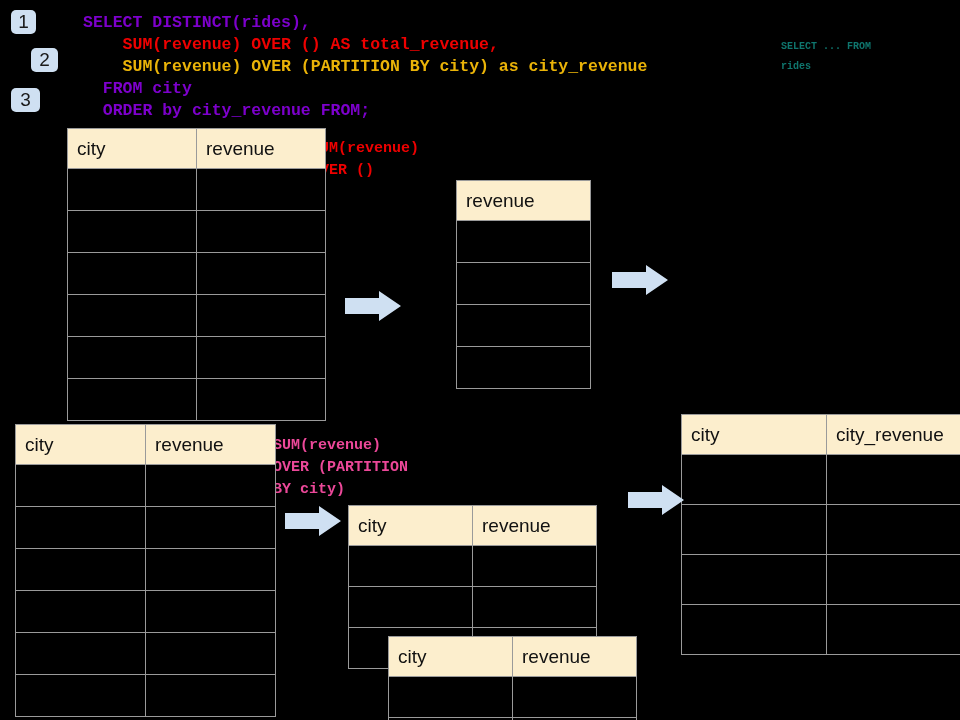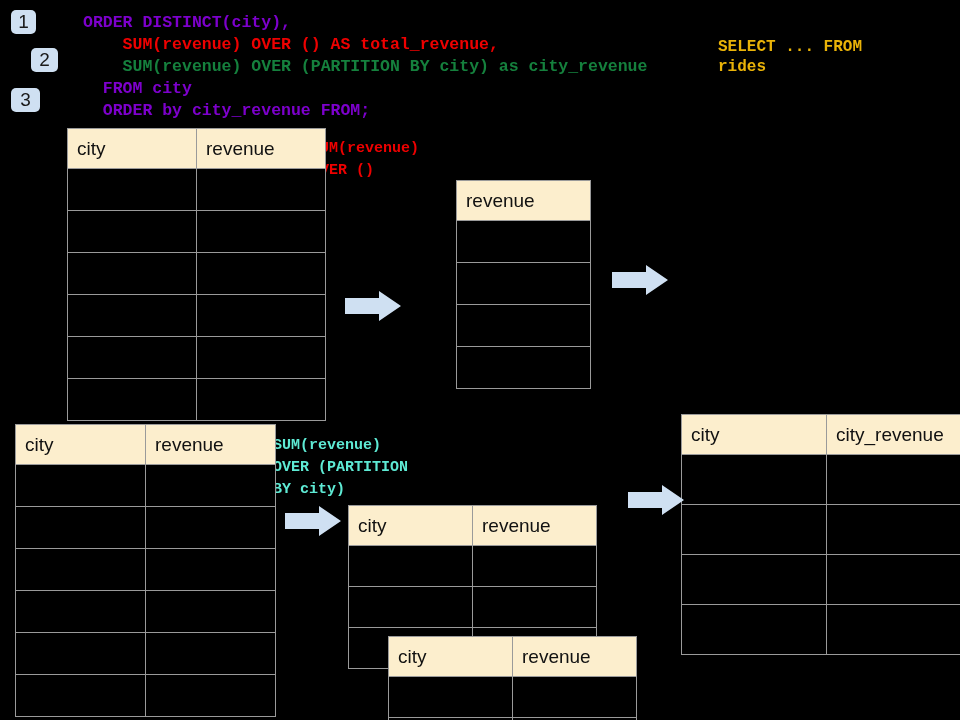--- a/index.html
+++ b/index.html
@@ -40,41 +40,41 @@
     font-family: "Liberation Mono", "DejaVu Sans Mono", monospace;
     font-weight: bold;
     font-size: 16.5px;
     line-height: 22px;
     white-space: pre;
     letter-spacing: 0px;
   }
   #sql-block { left: 83px; top: 12px; }
   .c-purple { color: #7d00cc; }
   .c-red    { color: #ee0000; margin-top: 8px; }
-  .c-green  { color: #15803d; }
+  .c-green  { color: #eab308; }
 
   #sql-side {
-    left: 718px;
+    left: 781px;
     top: 37px;
-    font-size: 16px;
+    font-size: 10px;
     line-height: 20px;
-    color: #eab308;
+    color: #0f766e;
   }
 
   
   .annot {
     position: absolute;
     font-family: "Liberation Mono", "DejaVu Sans Mono", monospace;
     font-weight: bold;
     font-size: 15px;
     line-height: 22px;
     white-space: pre;
   }
   #annot-over  { left: 311px; top: 138px; color: #ee0000; }
-  #annot-part  { left: 273px; top: 435px; color: #5eead4; }
+  #annot-part  { left: 273px; top: 435px; color: #ec4899; }
 
   
   .tbl {
     position: absolute;
     border-collapse: collapse;
     background: #000000;
     table-layout: fixed;
   }
   .tbl td {
     border: 1px solid #9a9a9a;
@@ -129,21 +129,21 @@
 </style>
 </head>
 <body>
 
 <div id="canvas">
 
   <div class="badge" id="badge-1">1</div>
   <div class="badge" id="badge-2">2</div>
   <div class="badge" id="badge-3">3</div>
 
-  <div class="code" id="sql-block"><span class="c-purple">ORDER DISTINCT(city),</span>
+  <div class="code" id="sql-block"><span class="c-purple">SELECT DISTINCT(rides),</span>
 <span class="c-red">    SUM(revenue) OVER () AS total_revenue,</span>
 <span class="c-green">    SUM(revenue) OVER (PARTITION BY city) as city_revenue</span>
 <span class="c-purple">  FROM city</span>
 <span class="c-purple">  ORDER by city_revenue FROM;</span></div>
 
   <div class="code" id="sql-side">SELECT ... FROM
 rides</div>
 
   <div class="annot" id="annot-over">SUM(revenue)
 OVER ()</div>

